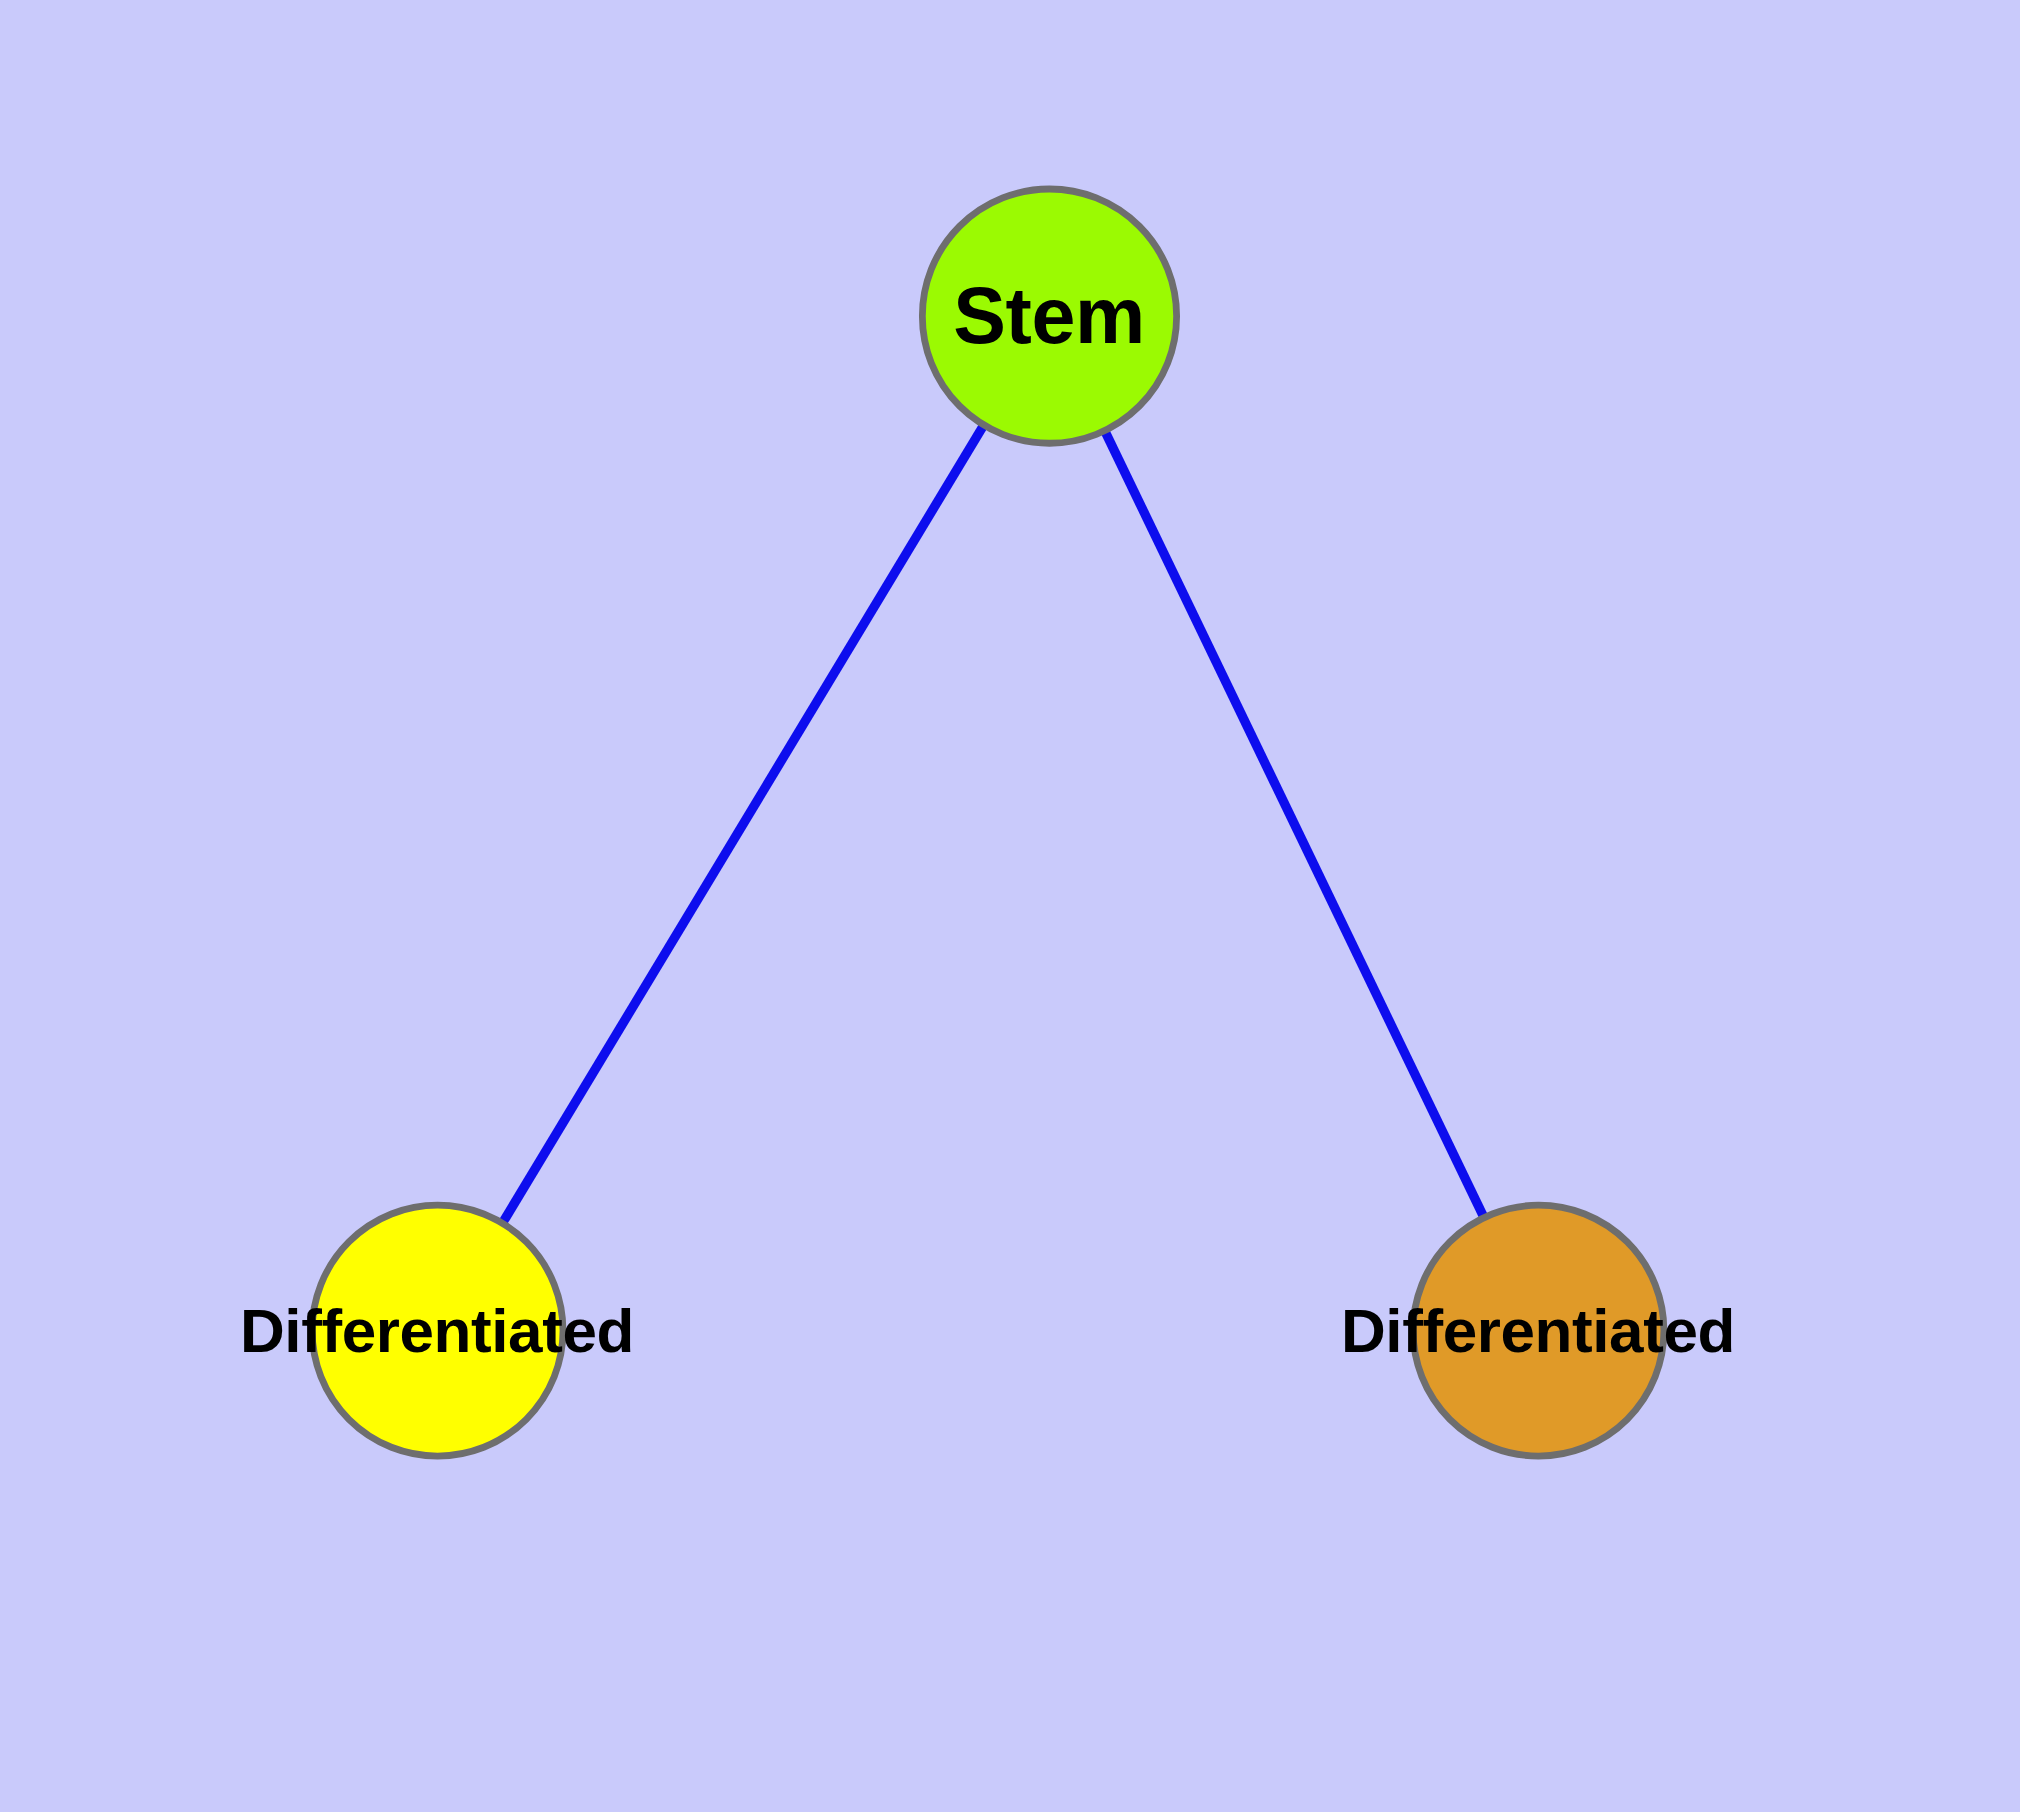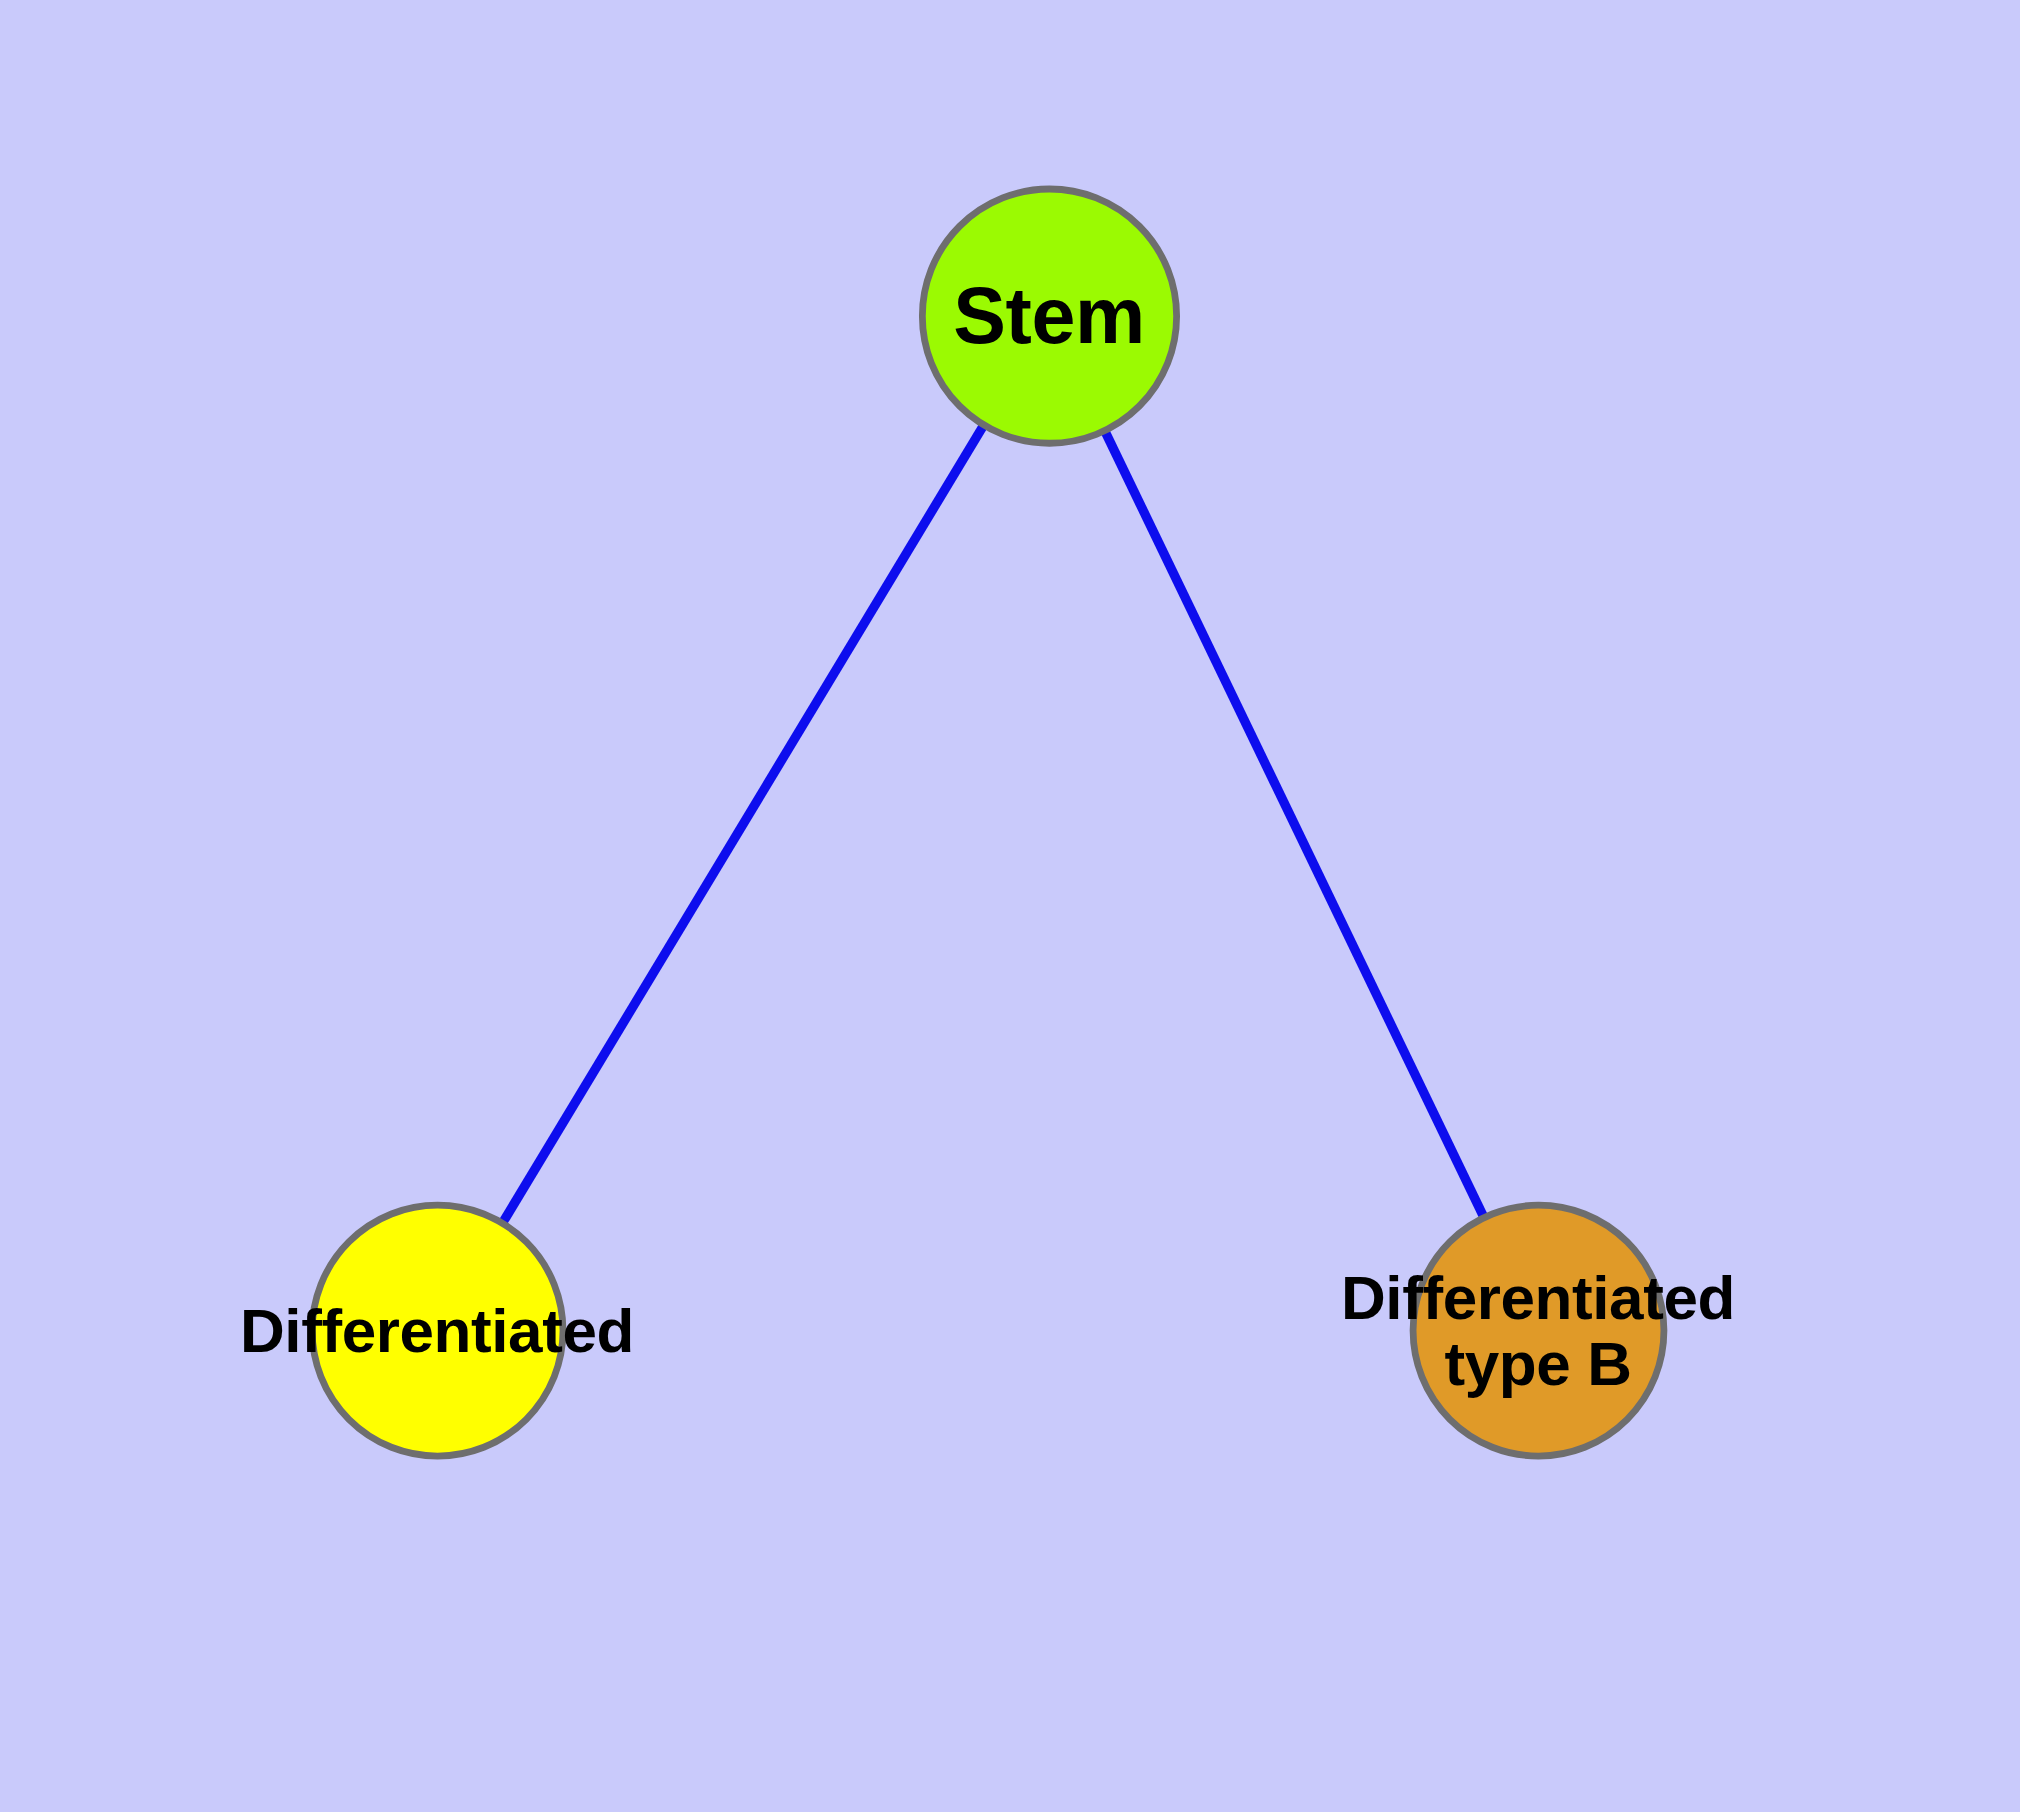--- a/index.html
+++ b/index.html
@@ -67,16 +67,16 @@
       <circle class="node-circle" cx="516" cy="1570" r="148" fill="#ffff00" stroke="#6e6e6e" stroke-width="8"></circle>
       <circle class="node-circle" cx="1815" cy="1570" r="148" fill="#e09a28" stroke="#6e6e6e" stroke-width="8"></circle>
       <circle class="node-circle" cx="1238" cy="373" r="150" fill="#9bfa02" stroke="#6e6e6e" stroke-width="8"></circle>
     </g>
   </svg>
 
   <div class="node-label single" style="left: 1049px; top: 304px; color: rgb(0, 0, 0); margin-top: 12px;">Stem</div>
 
   <div class="node-label" style="left: 437px; top: 1331px; color: rgb(0, 0, 0);"><span>Differentiated</span><br></div>
 
-  <div class="node-label" style="left: 1538px; top: 1331px; color: rgb(0, 0, 0);"><span>Differentiated</span><br><span>type B</span></div>
+  <div class="node-label" style="left: 1538px; top: 1331px; color: rgb(0, 0, 0);"><span>Differentiated</span><br></div>
 
 </div>
 
 
 </body></html>

